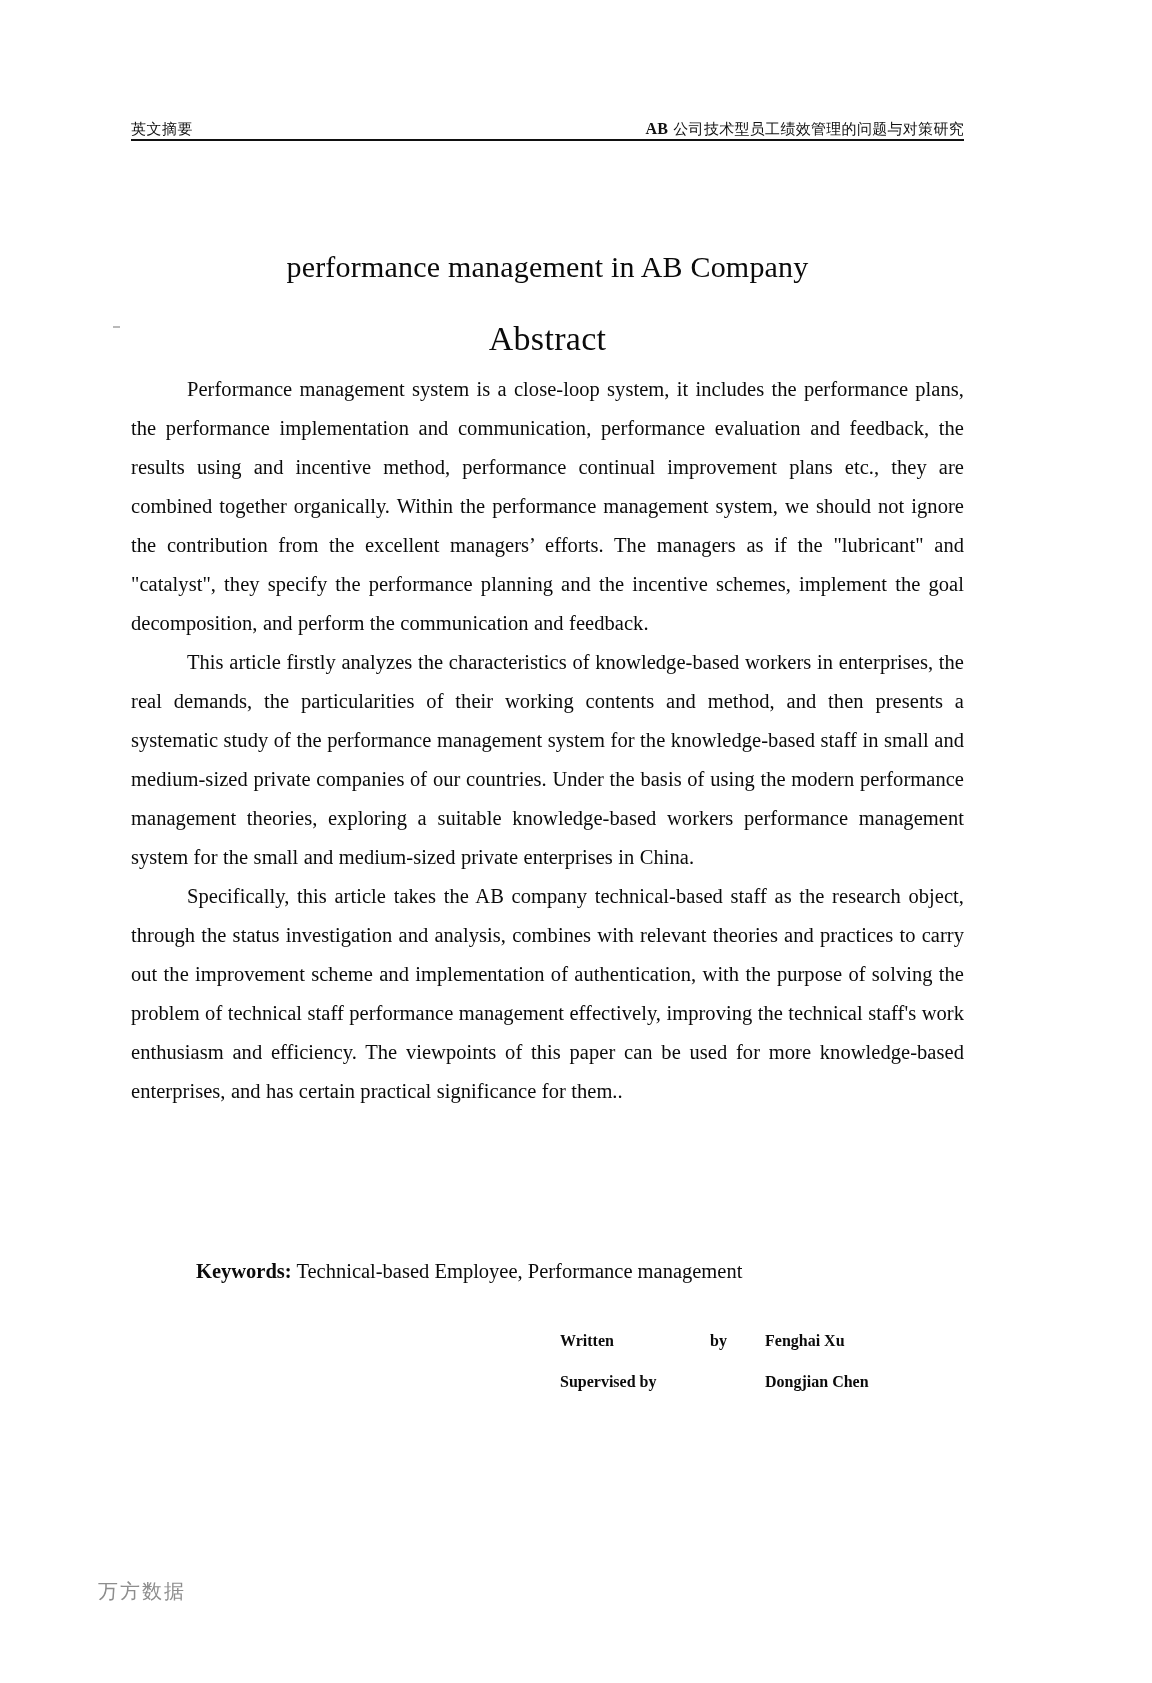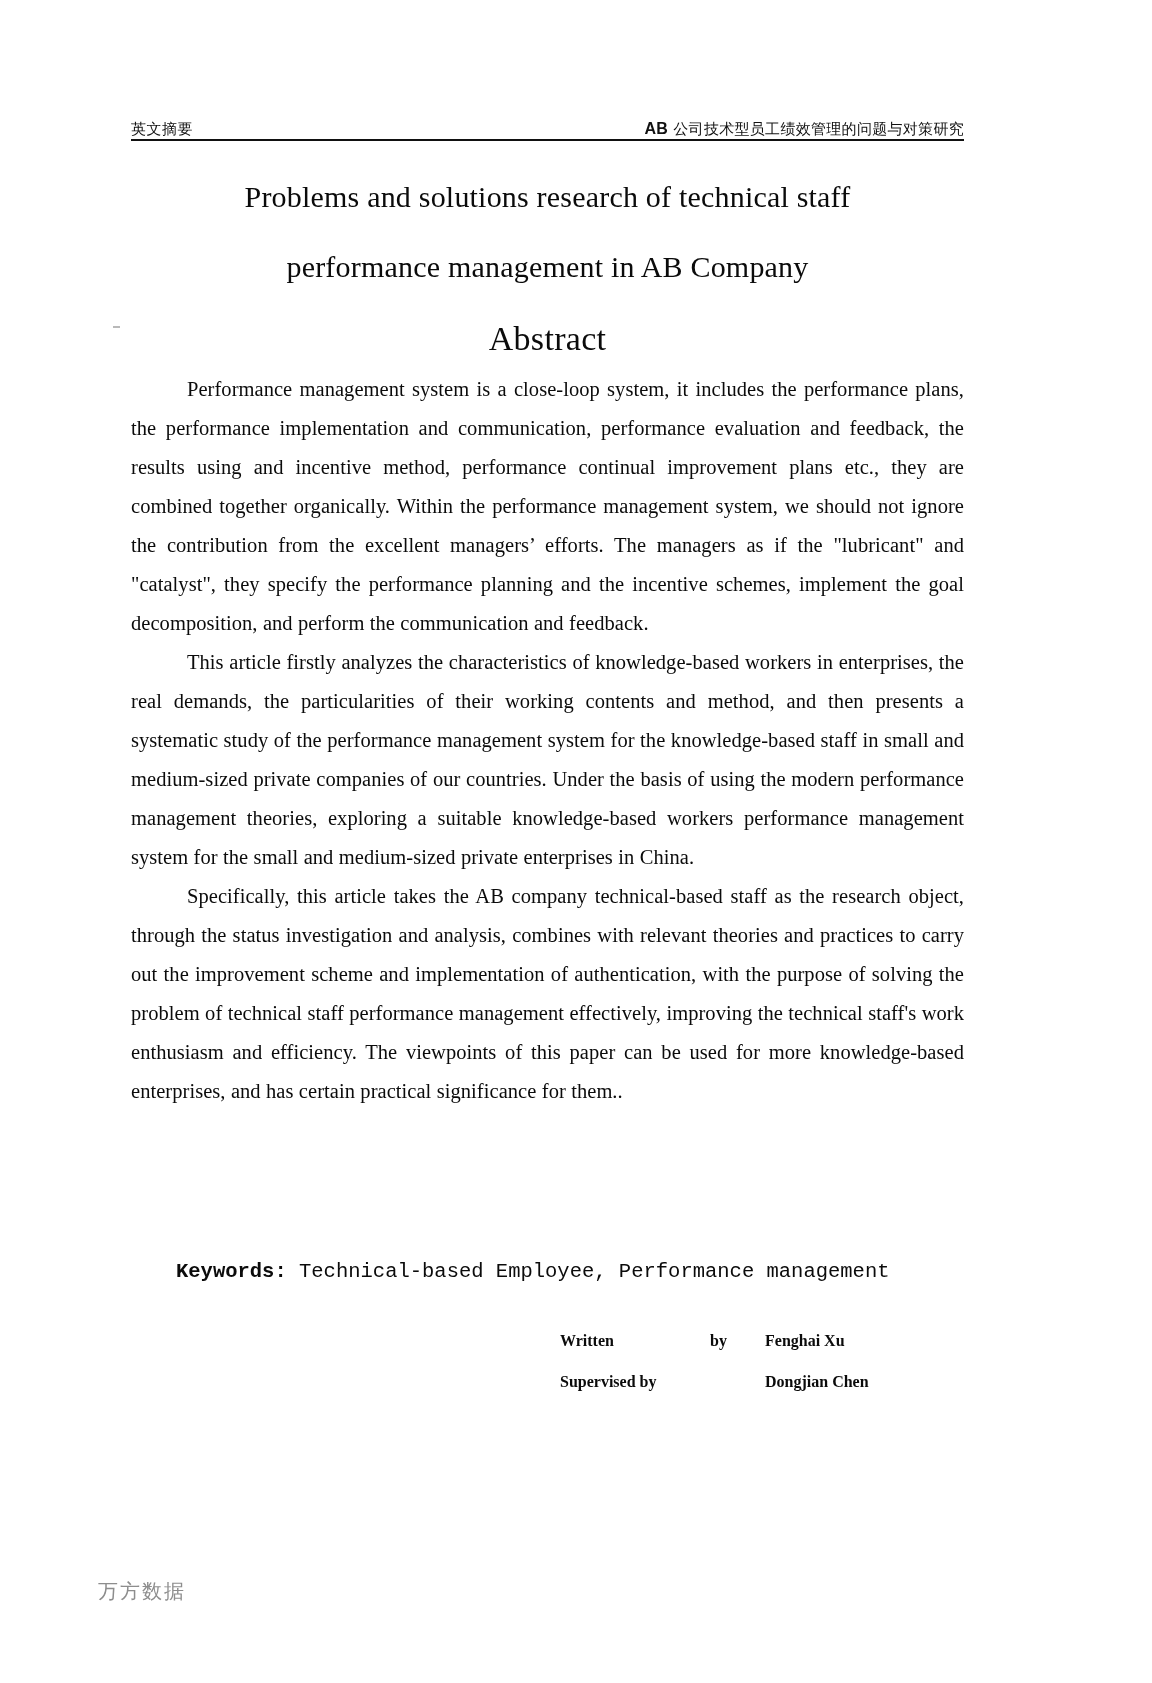--- a/index.html
+++ b/index.html
@@ -35,21 +35,21 @@
     letter-spacing: 0.5px;
     color: #111;
   }
   .running-header .right {
     font-family: "DejaVu Sans", sans-serif;
     font-size: 15px;
     letter-spacing: 0.3px;
     color: #111;
   }
   .running-header .right .latin {
-    font-family: Liberation Sans, sans-serif;
+    font-family: Liberation Serif, serif;
     font-weight: bold;
     font-size: 16px;
   }
 
   
   .doc-title {
     position: absolute;
     left: 131px;
     width: 833px;
     text-align: center;
@@ -84,27 +84,26 @@
     text-justify: inter-word;
     font-size: 20.5px;
     line-height: 39px;
     letter-spacing: 0.05px;
     word-spacing: 0.2px;
   }
   .para + .para { margin-top: 0; }
 
   .keywords {
     position: absolute;
-    left: 120px;
+    left: 140px;
     top: 1252px;
     width: 833px;
     font-size: 20.5px;
     line-height: 39.5px;
     text-indent: 56px;
-    font-family: Liberation Mono, monospace;
   }
   .keywords b { font-weight: bold; }
 
   
   .signature {
     position: absolute;
     left: 560px;
     top: 1320px;
     width: 404px;
     font-size: 16px;
@@ -152,21 +151,20 @@
 </head>
 <body>
 
 <div class="page">
 
   <div class="running-header">
     <div class="left">英文摘要</div>
     <div class="right"><span class="latin">AB</span> <span>公司技术型员工绩效管理的问题与对策研究</span></div>
   </div>
 
-  <div class="doc-title title-line-1">Problems and solutions research of technical staff</div>
   <div class="doc-title title-line-2">performance management in AB Company</div>
 
   <div class="abstract-heading">Abstract</div>
 
   <div class="scan-mark"></div>
 
   <div class="body-copy">
     <p class="para">Performance management system is a close-loop system, it includes the performance plans, the performance implementation and communication, performance evaluation and feedback, the results using and incentive method, performance continual improvement plans etc., they are combined together organically. Within the performance management system, we should not ignore the contribution from the excellent managers’ efforts. The managers as if the "lubricant" and "catalyst", they specify the performance planning and the incentive schemes, implement the goal decomposition, and perform the communication and feedback.</p>
     <p class="para">This article firstly analyzes the characteristics of knowledge-based workers in enterprises, the real demands, the particularities of their working contents and method, and then presents a systematic study of the performance management system for the knowledge-based staff in small and medium-sized private companies of our countries. Under the basis of using the modern performance management theories, exploring a suitable knowledge-based workers performance management system for the small and medium-sized private enterprises in China.</p>
     <p class="para">Specifically, this article takes the AB company technical-based staff as the research object, through the status investigation and analysis, combines with relevant theories and practices to carry out the improvement scheme and implementation of authentication, with the purpose of solving the problem of technical staff performance management effectively, improving the technical staff's work enthusiasm and efficiency. The viewpoints of this paper can be used for more knowledge-based enterprises, and has certain practical significance for them..</p>

